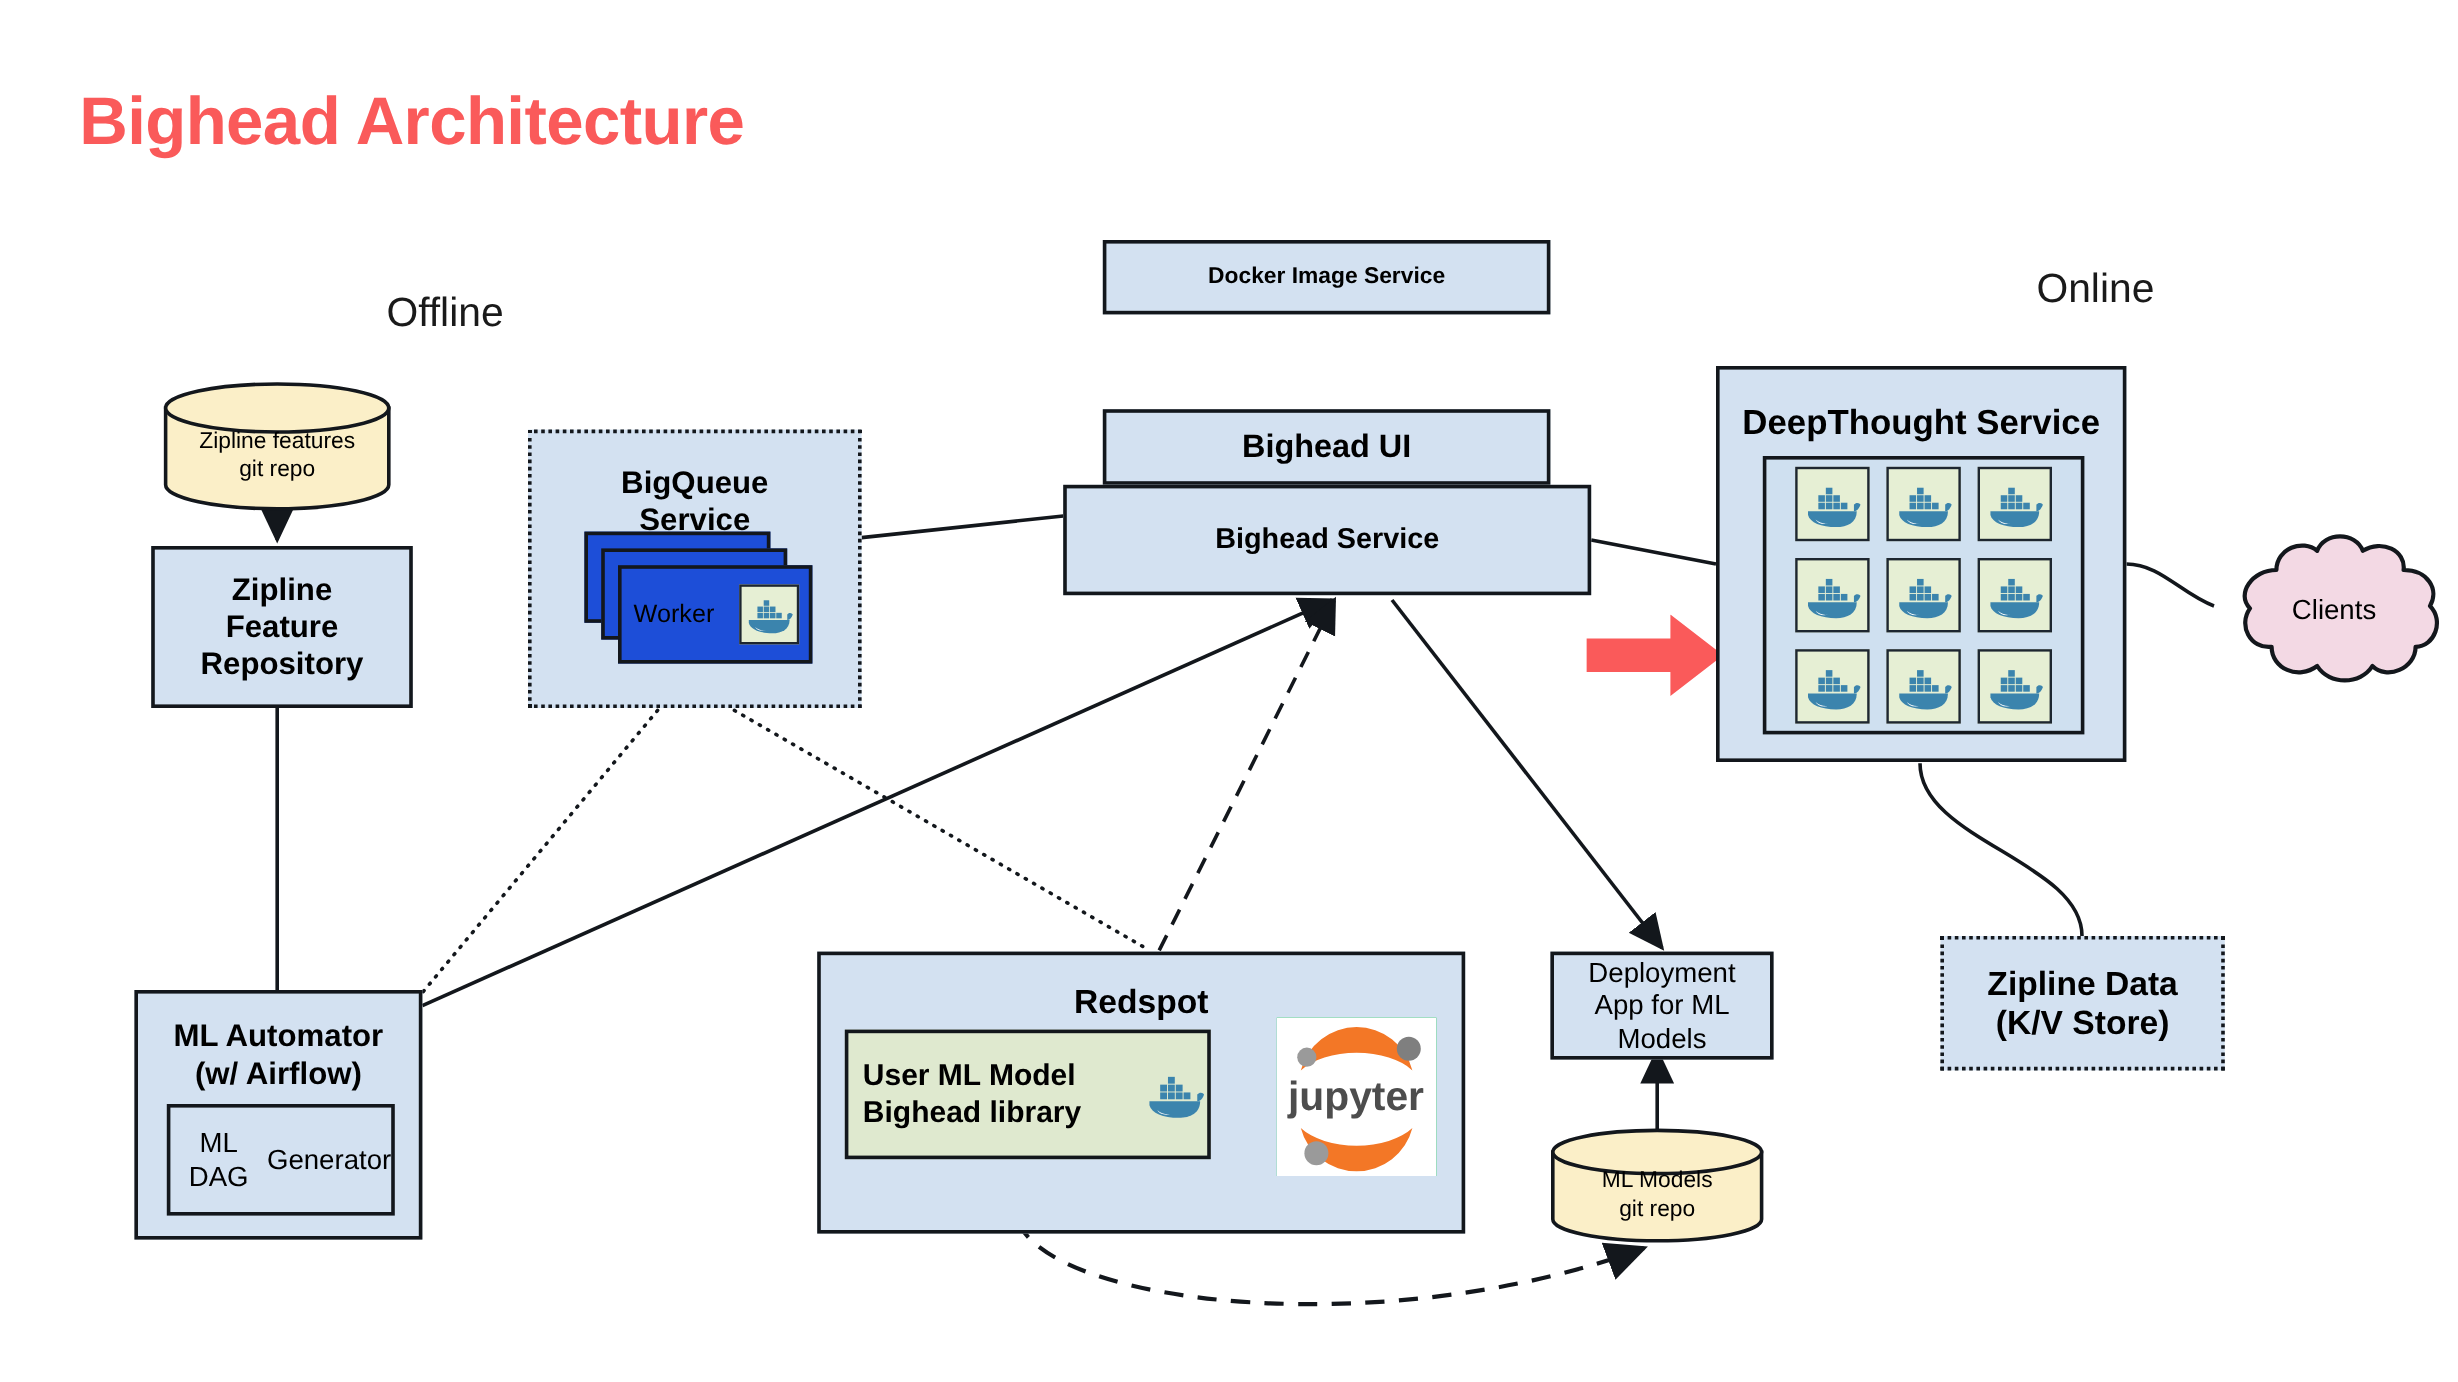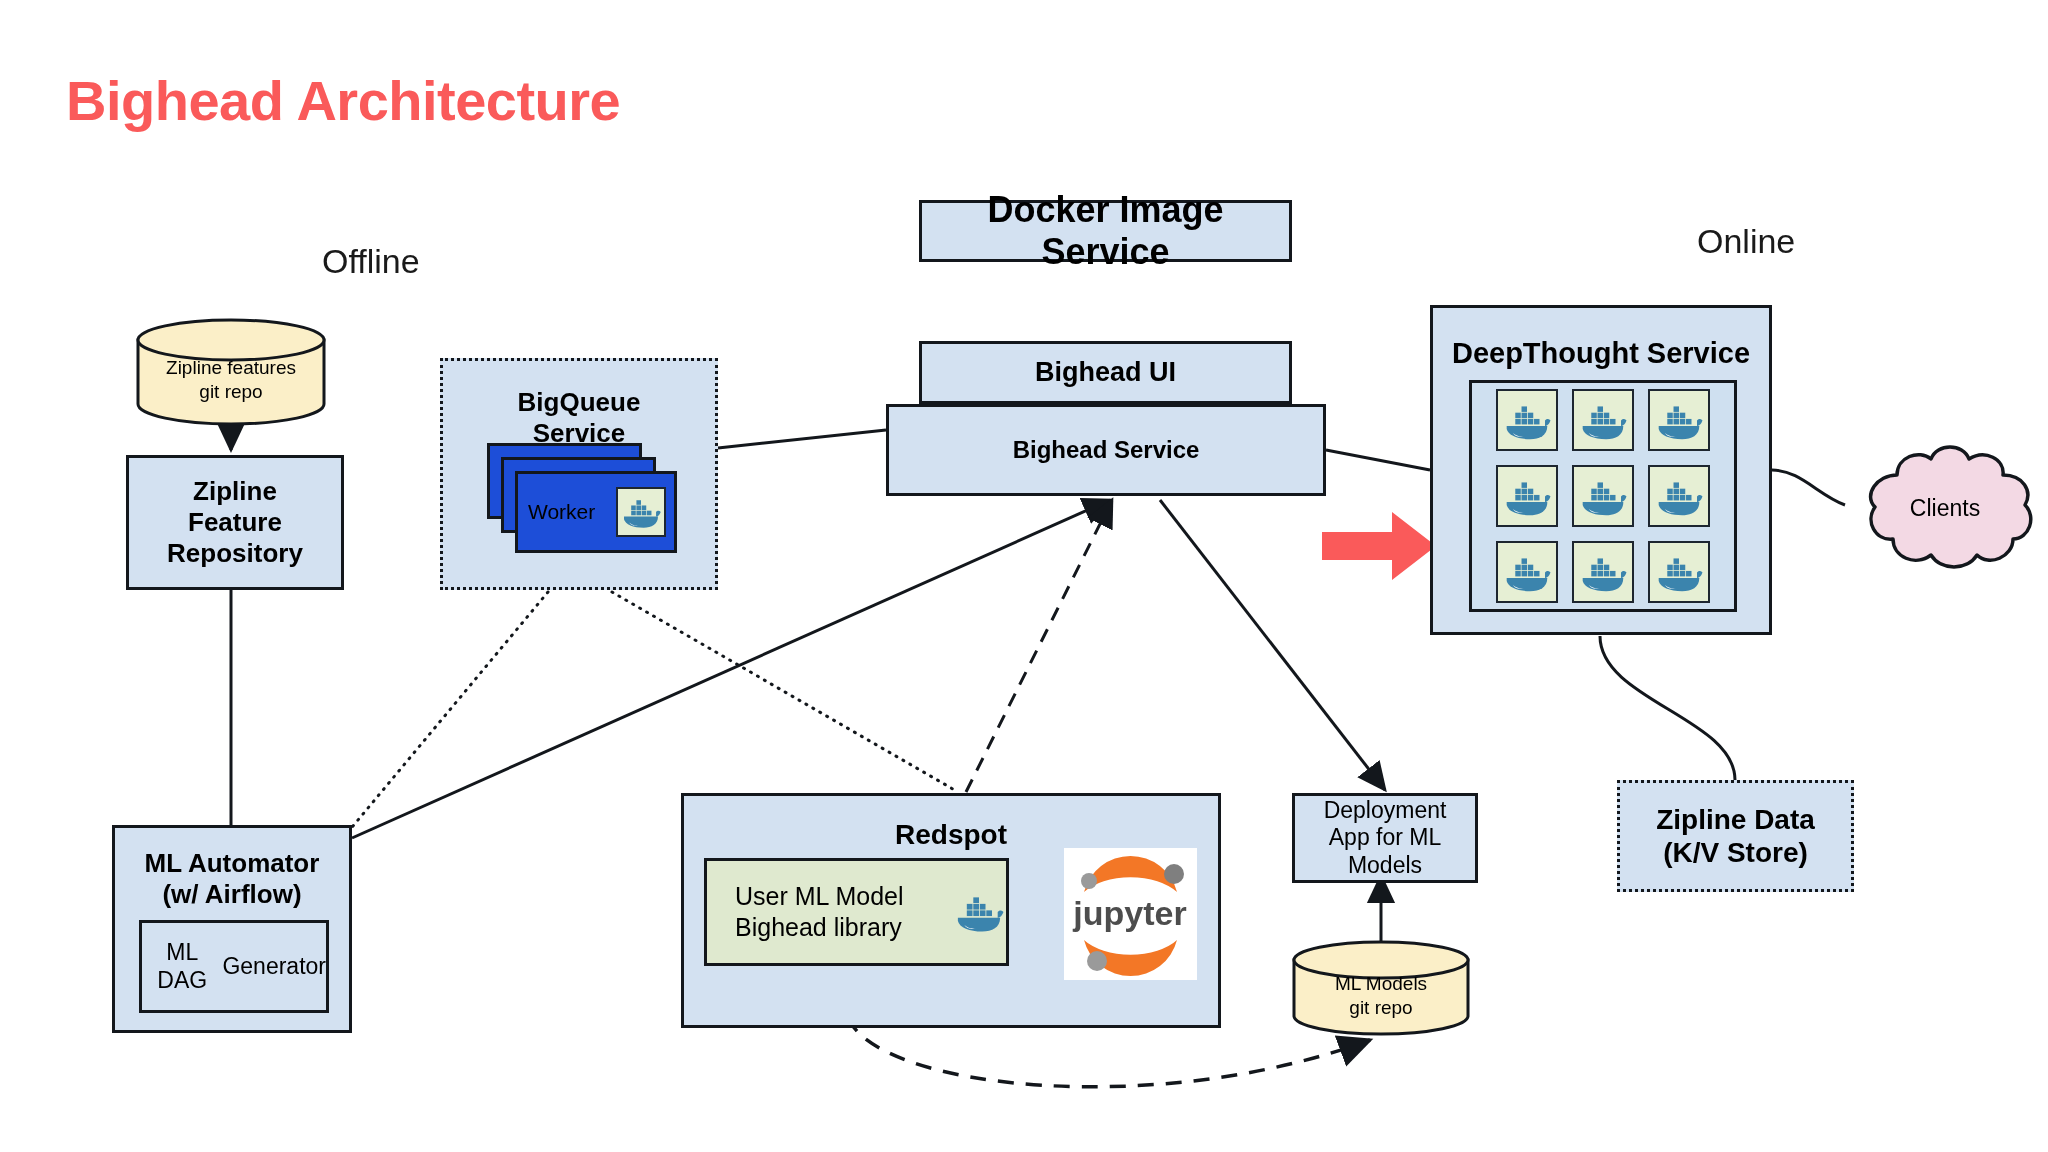--- a/index.html
+++ b/index.html
@@ -54,21 +54,21 @@
   .node.bold { font-weight: bold; }
   .node.dotted { border: 3px dotted #13171c; }
 
   
   #box-zipline-feature-repo {
     left: 126px; top: 455px; width: 218px; height: 135px;
     font-size: 26px;
   }
   #box-docker-image-service {
     left: 919px; top: 200px; width: 373px; height: 62px;
-    font-size: 36px;
+    font-size: 19px;
   }
   #box-bighead-ui {
     left: 919px; top: 341px; width: 373px; height: 63px;
     font-size: 27px;
   }
   #box-bighead-service {
     left: 886px; top: 404px; width: 440px; height: 92px;
     font-size: 24px;
   }
   #box-bigqueue-service {
@@ -104,22 +104,22 @@
     font-size: 28px;
     justify-content: flex-start;
     padding-top: 22px;
   }
   #box-user-ml-model {
     position: absolute;
     left: 20px; top: 62px; width: 305px; height: 108px;
     background: #dfe9cf;
     border: 3px solid #13171c;
     display: flex; align-items: center;
-    padding-left: 28px;
-    font-size: 25px; font-weight: normal;
+    padding-left: 12px;
+    font-size: 25px; font-weight: bold;
     text-align: left; line-height: 1.25;
   }
   #box-deployment-app {
     left: 1292px; top: 793px; width: 186px; height: 90px;
     font-size: 23px;
   }
   #box-zipline-data {
     left: 1617px; top: 780px; width: 237px; height: 112px;
     font-size: 28px;
   }

